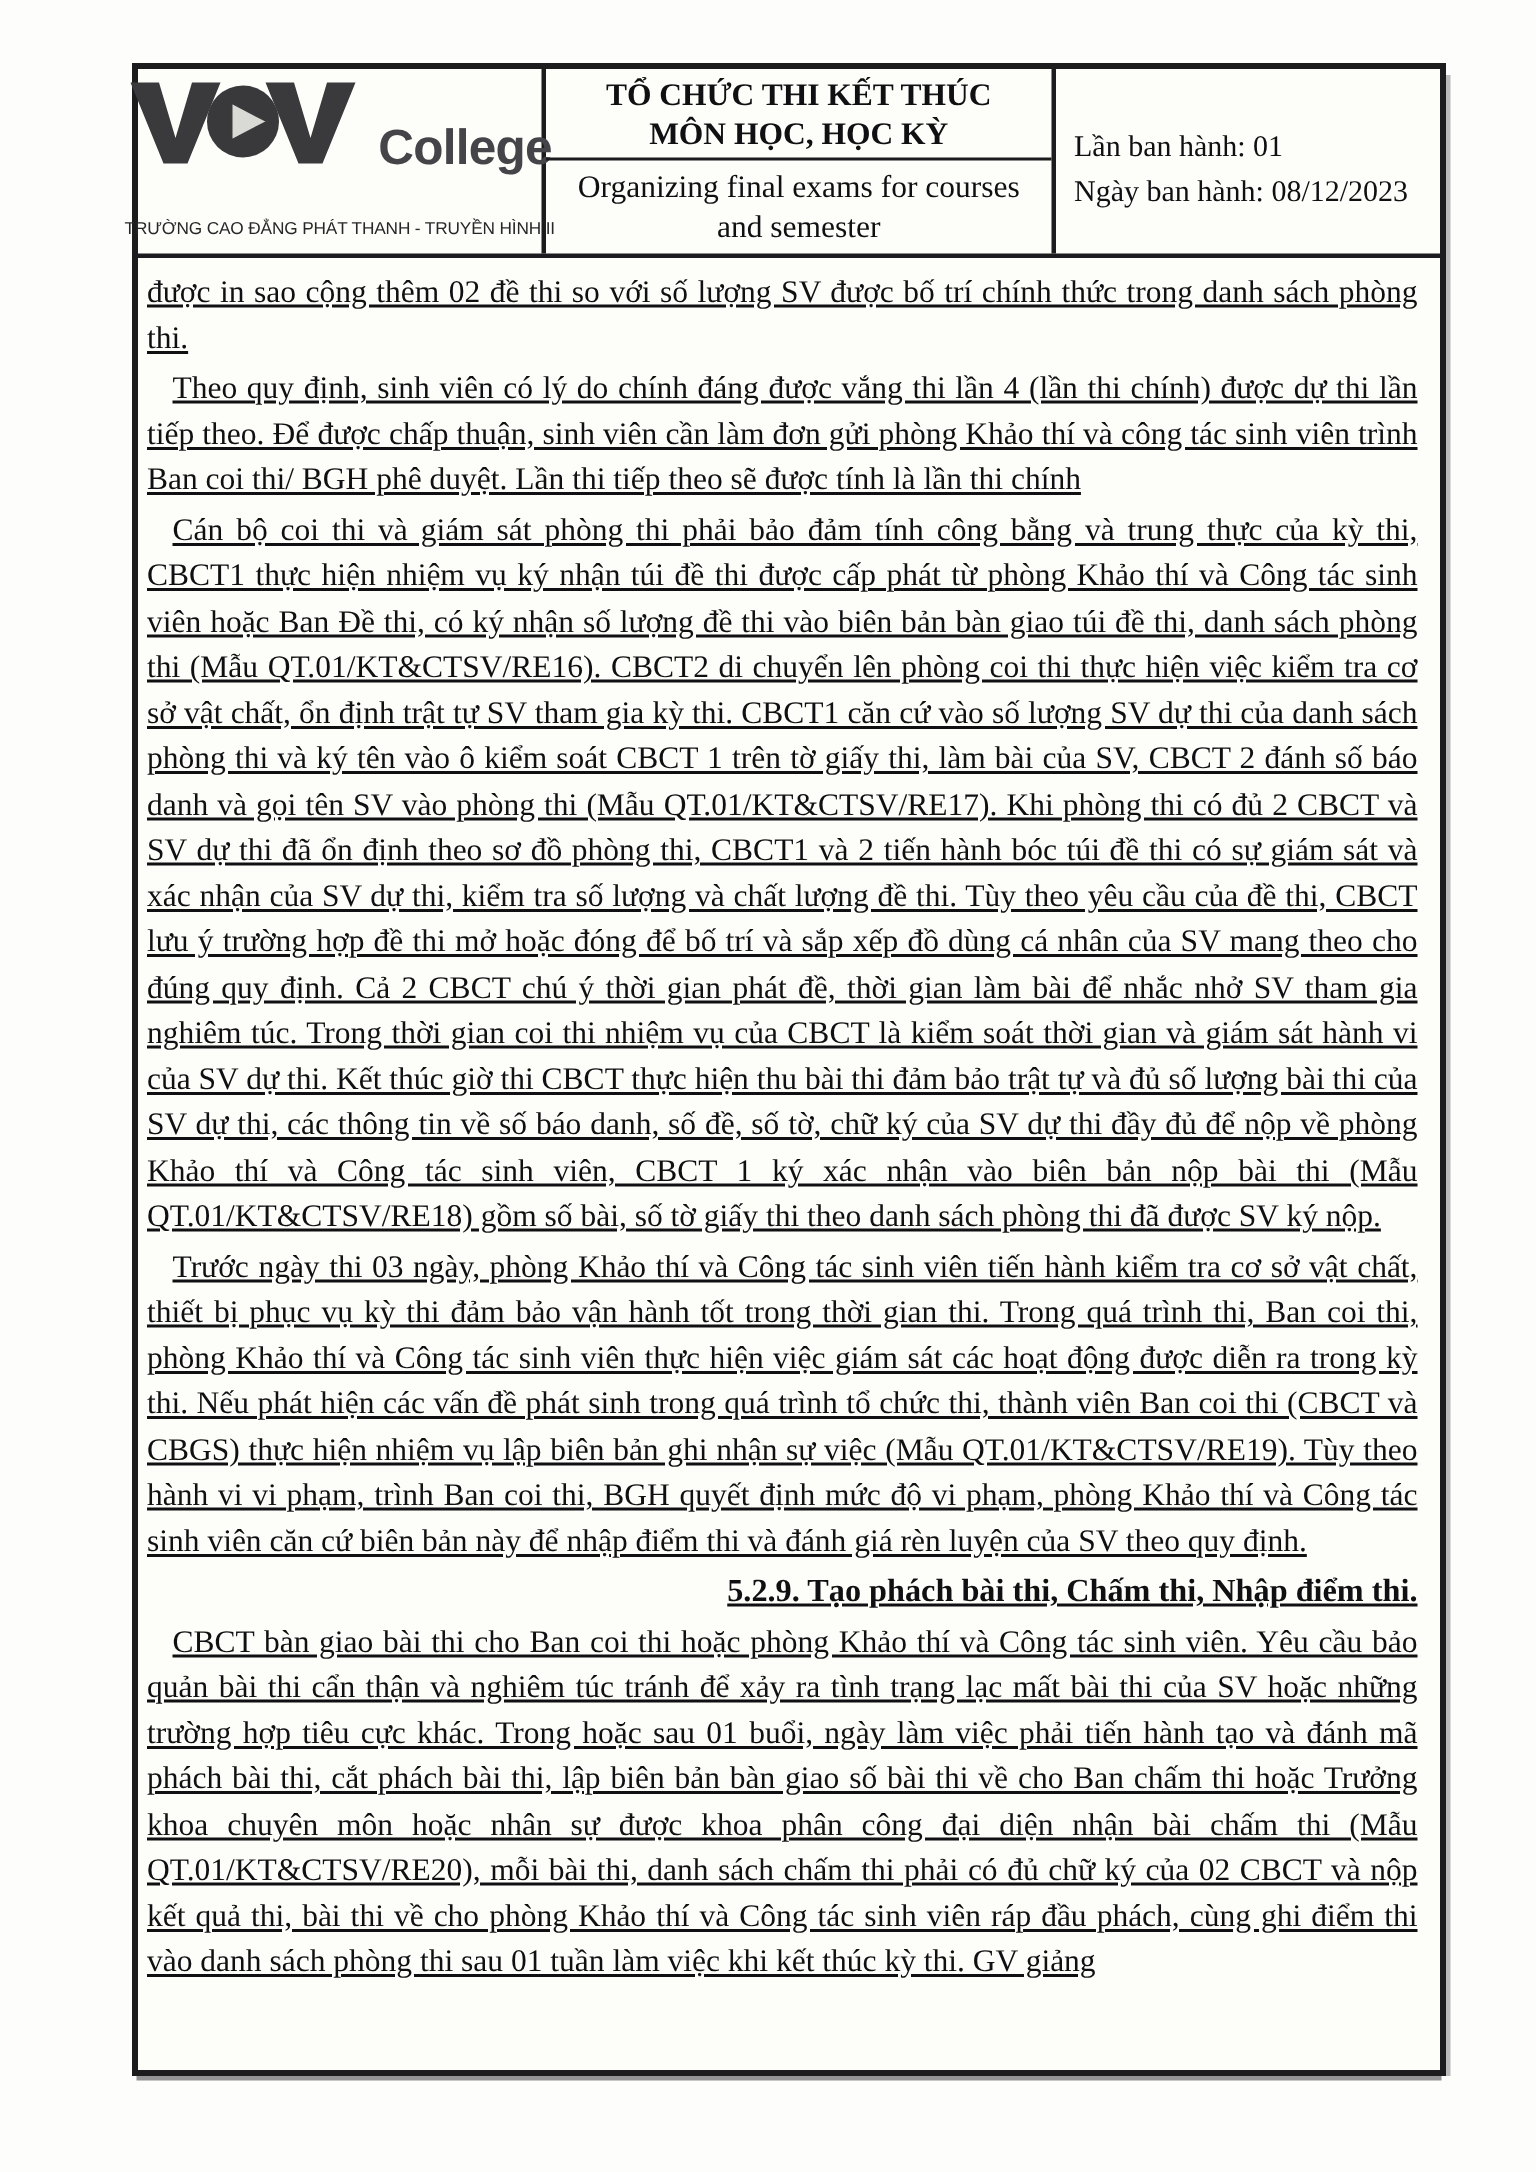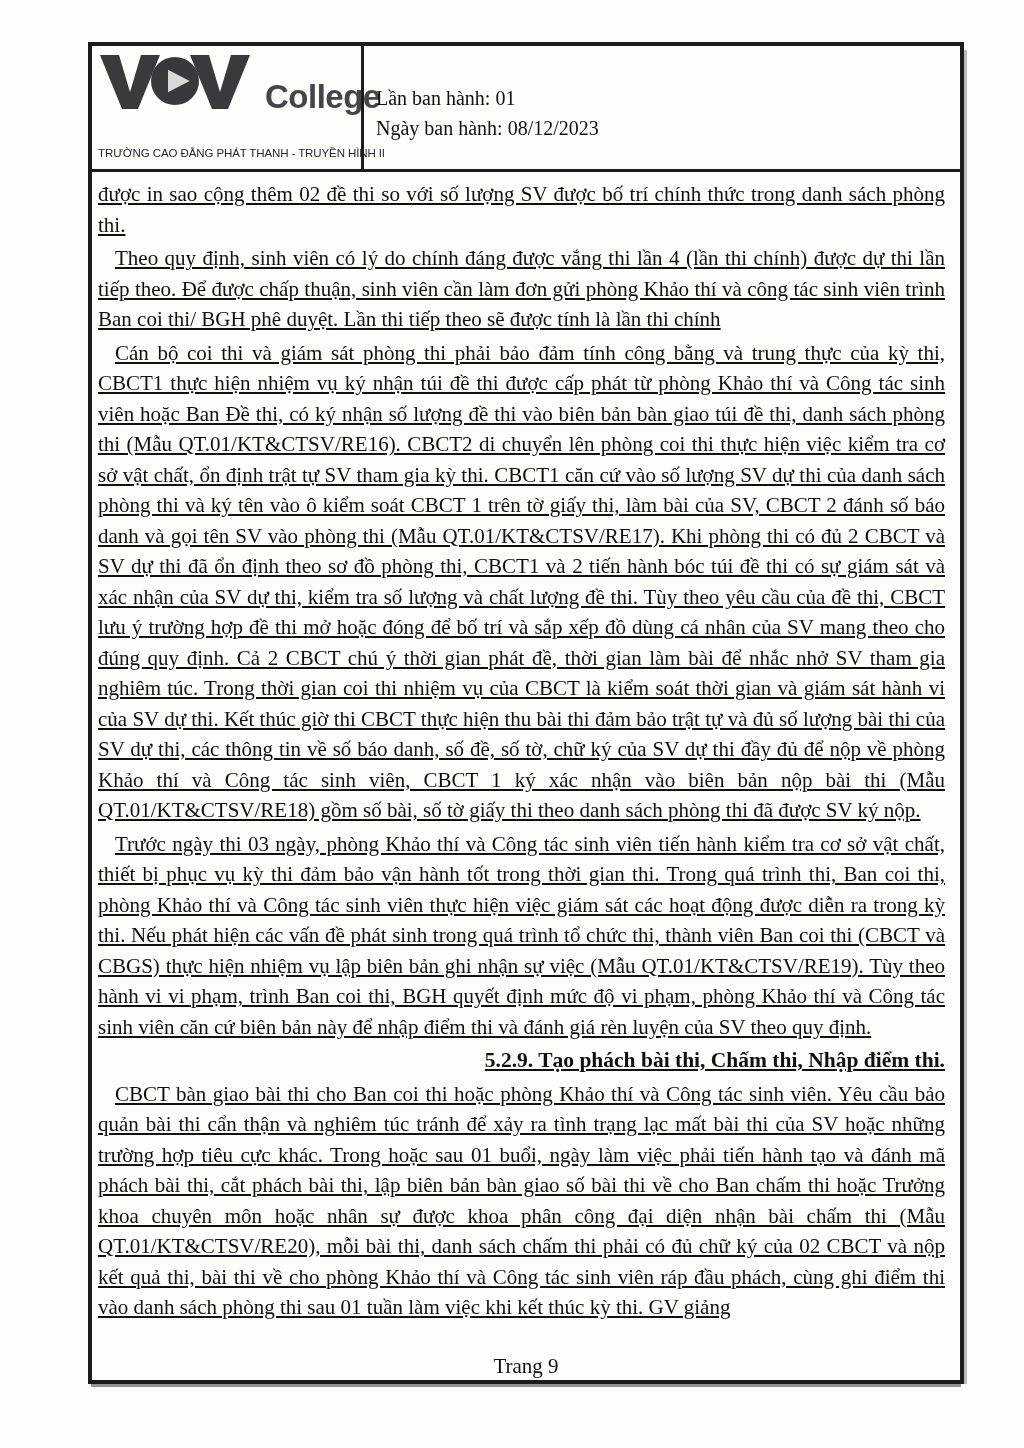--- a/index.html
+++ b/index.html
@@ -34,20 +34,21 @@
     border-bottom: 3px solid #1c1c1e;
     box-sizing: border-box;
   }
   .logo-cell {
     width: 272px;
     box-sizing: border-box;
     border-right: 3px solid #1c1c1e;
     padding: 6px 6px 6px 6px;
     display: flex;
     flex-direction: column;
+    align-items: center;
     justify-content: space-between;
   }
   .vov-mark {
     display: flex;
     align-items: flex-end;
     margin-top: 2px;
   }
   .college-text {
     font-family: "Liberation Sans", sans-serif;
     font-weight: bold;
@@ -155,33 +156,39 @@
               <path d="M92 1 L111 1 L122 38 L133 1 L152 1 L130 55 L114 55 Z" fill="#3a3a3d"></path>
               <circle cx="77" cy="27" r="24" fill="#39393c"></circle>
               <path d="M69 14 L94 27 L69 40 Z" fill="#d9d9d5" stroke="#3a3a3d" stroke-width="2"></path>
             </svg>
           </span>
           <span class="college-text">College</span>
         </div>
         <div class="logo-subtitle">TRƯỜNG CAO ĐẲNG PHÁT THANH - TRUYỀN HÌNH II</div>
       </div>
 
+      <div class="title-cell">
+        <div class="title-vi">
+          <div>TỔ CHỨC THI KẾT THÚC</div>
+          <div>MÔN HỌC, HỌC KỲ</div>
+        </div>
+        <div class="title-en">Organizing final exams for courses and semester</div>
+      </div>
 
       <div class="info-cell">
         <div>Lần ban hành: 01</div>
         <div>Ngày ban hành: 08/12/2023</div>
       </div>
 
     </div>
 
     <div class="doc-body">
       <p class="continuation">được in sao cộng thêm 02 đề thi so với số lượng SV được bố trí chính thức trong danh sách phòng thi.</p>
       <p>Theo quy định, sinh viên có lý do chính đáng được vắng thi lần 4 (lần thi chính) được dự thi lần tiếp theo. Để được chấp thuận, sinh viên cần làm đơn gửi phòng Khảo thí và công tác sinh viên trình Ban coi thi/ BGH phê duyệt. Lần thi tiếp theo sẽ được tính là lần thi chính</p>
       <p>Cán bộ coi thi và giám sát phòng thi phải bảo đảm tính công bằng và trung thực của kỳ thi, CBCT1 thực hiện nhiệm vụ ký nhận túi đề thi được cấp phát từ phòng Khảo thí và Công tác sinh viên hoặc Ban Đề thi, có ký nhận số lượng đề thi vào biên bản bàn giao túi đề thi, danh sách phòng thi (Mẫu QT.01/KT&amp;CTSV/RE16). CBCT2 di chuyển lên phòng coi thi thực hiện việc kiểm tra cơ sở vật chất, ổn định trật tự SV tham gia kỳ thi. CBCT1 căn cứ vào số lượng SV dự thi của danh sách phòng thi và ký tên vào ô kiểm soát CBCT 1 trên tờ giấy thi, làm bài của SV, CBCT 2 đánh số báo danh và gọi tên SV vào phòng thi (Mẫu QT.01/KT&amp;CTSV/RE17). Khi phòng thi có đủ 2 CBCT và SV dự thi đã ổn định theo sơ đồ phòng thi, CBCT1 và 2 tiến hành bóc túi đề thi có sự giám sát và xác nhận của SV dự thi, kiểm tra số lượng và chất lượng đề thi. Tùy theo yêu cầu của đề thi, CBCT lưu ý trường hợp đề thi mở hoặc đóng để bố trí và sắp xếp đồ dùng cá nhân của SV mang theo cho đúng quy định. Cả 2 CBCT chú ý thời gian phát đề, thời gian làm bài để nhắc nhở SV tham gia nghiêm túc. Trong thời gian coi thi nhiệm vụ của CBCT là kiểm soát thời gian và giám sát hành vi của SV dự thi. Kết thúc giờ thi CBCT thực hiện thu bài thi đảm bảo trật tự và đủ số lượng bài thi của SV dự thi, các thông tin về số báo danh, số đề, số tờ, chữ ký của SV dự thi đầy đủ để nộp về phòng Khảo thí và Công tác sinh viên, CBCT 1 ký xác nhận vào biên bản nộp bài thi (Mẫu QT.01/KT&amp;CTSV/RE18) gồm số bài, số tờ giấy thi theo danh sách phòng thi đã được SV ký nộp.</p>
       <p>Trước ngày thi 03 ngày, phòng Khảo thí và Công tác sinh viên tiến hành kiểm tra cơ sở vật chất, thiết bị phục vụ kỳ thi đảm bảo vận hành tốt trong thời gian thi. Trong quá trình thi, Ban coi thi, phòng Khảo thí và Công tác sinh viên thực hiện việc giám sát các hoạt động được diễn ra trong kỳ thi. Nếu phát hiện các vấn đề phát sinh trong quá trình tổ chức thi, thành viên Ban coi thi (CBCT và CBGS) thực hiện nhiệm vụ lập biên bản ghi nhận sự việc (Mẫu QT.01/KT&amp;CTSV/RE19). Tùy theo hành vi vi phạm, trình Ban coi thi, BGH quyết định mức độ vi phạm, phòng Khảo thí và Công tác sinh viên căn cứ biên bản này để nhập điểm thi và đánh giá rèn luyện của SV theo quy định.</p>
       <h3 class="section-heading">5.2.9. Tạo phách bài thi, Chấm thi, Nhập điểm thi.</h3>
       <p>CBCT bàn giao bài thi cho Ban coi thi hoặc phòng Khảo thí và Công tác sinh viên. Yêu cầu bảo quản bài thi cẩn thận và nghiêm túc tránh để xảy ra tình trạng lạc mất bài thi của SV hoặc những trường hợp tiêu cực khác. Trong hoặc sau 01 buổi, ngày làm việc phải tiến hành tạo và đánh mã phách bài thi, cắt phách bài thi, lập biên bản bàn giao số bài thi về cho Ban chấm thi hoặc Trưởng khoa chuyên môn hoặc nhân sự được khoa phân công đại diện nhận bài chấm thi (Mẫu QT.01/KT&amp;CTSV/RE20), mỗi bài thi, danh sách chấm thi phải có đủ chữ ký của 02 CBCT và nộp kết quả thi, bài thi về cho phòng Khảo thí và Công tác sinh viên ráp đầu phách, cùng ghi điểm thi vào danh sách phòng thi sau 01 tuần làm việc khi kết thúc kỳ thi. GV giảng</p>
     </div>
 
-    <div class="doc-footer">Trang 9</div>
 
   </div>
 </div>
 
 </body></html>

